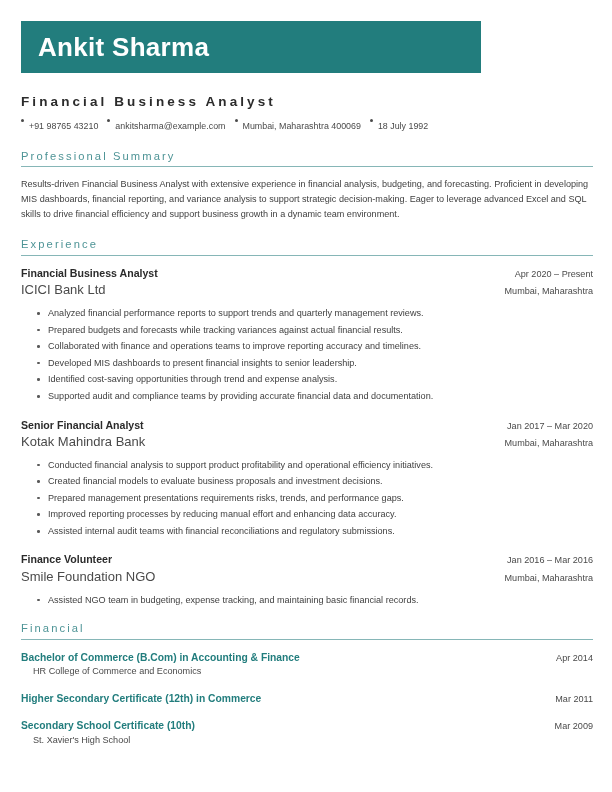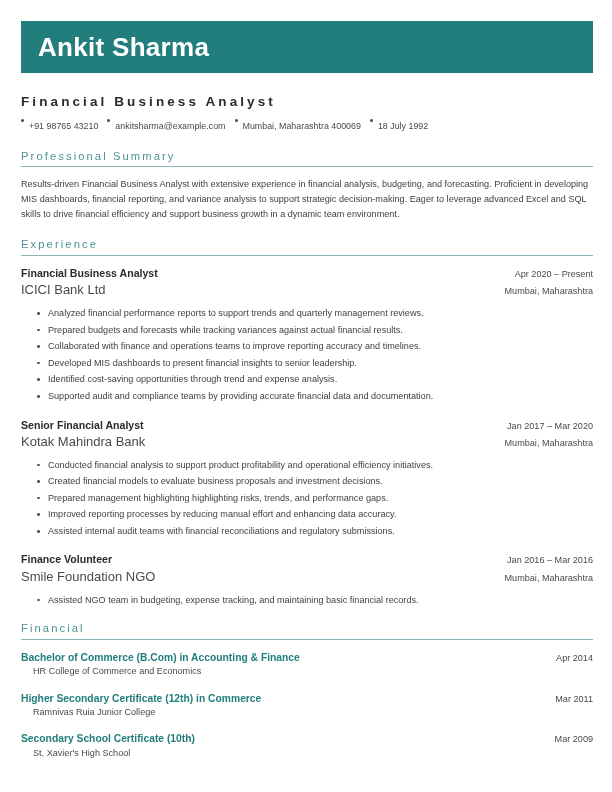--- a/index.html
+++ b/index.html
@@ -21,21 +21,21 @@
     height: 792px;
     background: #ffffff;
     box-sizing: border-box;
   }
 
   
   .name-band {
     position: absolute;
     left: 21px;
     top: 21px;
-    width: 572px;
+    width: 460px;
     height: 52px;
     background: #227d7d;
     display: flex;
     align-items: center;
   }
   .name-text {
     color: #ffffff;
     font-size: 26px;
     font-weight: bold;
     letter-spacing: 0.3px;
@@ -266,21 +266,21 @@
           <div class="entry-title">Senior Financial Analyst</div>
           <div class="entry-date">Jan 2017 – Mar 2020</div>
         </div>
         <div class="entry-row">
           <div class="entry-org">Kotak Mahindra Bank</div>
           <div class="entry-loc">Mumbai, Maharashtra</div>
         </div>
         <ul class="bullets">
           <li>Conducted financial analysis to support product profitability and operational efficiency initiatives.</li>
           <li>Created financial models to evaluate business proposals and investment decisions.</li>
-          <li>Prepared management highlighting highlighting risks, trends, and performance gaps.</li>
+          <li>Prepared management presentations requirements risks, trends, and performance gaps.</li>
           <li>Improved reporting processes by reducing manual effort and enhancing data accuracy.</li>
           <li>Assisted internal audit teams with financial reconciliations and regulatory submissions.</li>
         </ul>
       </div>
 
       <div class="entry">
         <div class="entry-row">
           <div class="entry-title">Finance Volunteer</div>
           <div class="entry-date">Jan 2016 – Mar 2016</div>
         </div>
@@ -304,21 +304,20 @@
           <div class="edu-date">Apr 2014</div>
         </div>
         <div class="edu-school">HR College of Commerce and Economics</div>
       </div>
 
       <div class="edu-entry">
         <div class="entry-row">
           <div class="edu-title">Higher Secondary Certificate (12th) in Commerce</div>
           <div class="edu-date">Mar 2011</div>
         </div>
-        <div class="edu-school">Ramnivas Ruia Junior College</div>
       </div>
 
       <div class="edu-entry">
         <div class="entry-row">
           <div class="edu-title">Secondary School Certificate (10th)</div>
           <div class="edu-date">Mar 2009</div>
         </div>
         <div class="edu-school">St. Xavier's High School</div>
       </div>
     </div>

